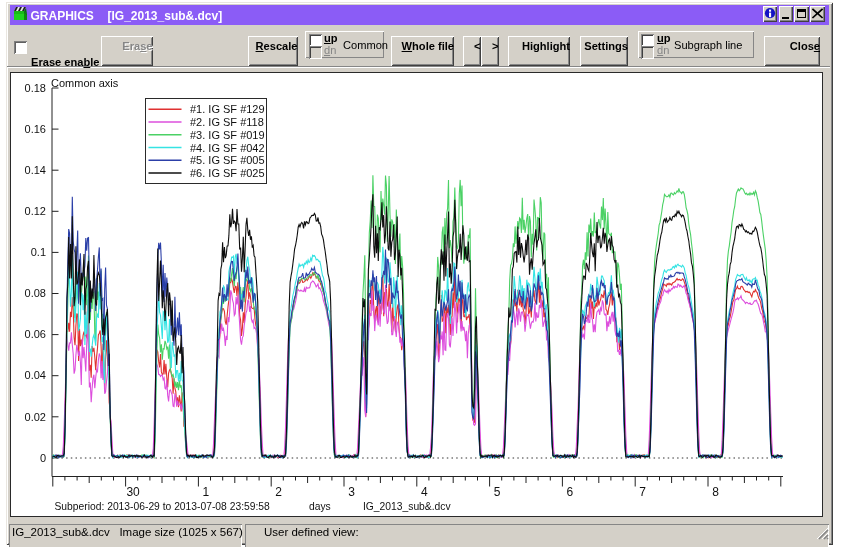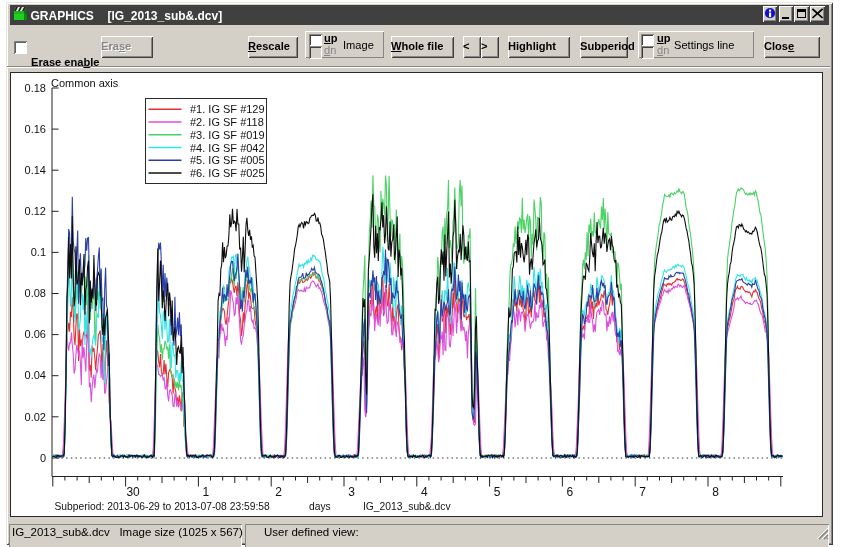--- a/index.html
+++ b/index.html
@@ -2,27 +2,27 @@
 <html><head><meta charset="utf-8"><style>
 * { margin:0; padding:0; box-sizing:border-box; }
 html,body { width:851px; height:547px; background:#ffffff; overflow:hidden;
   font-family:"Liberation Sans", sans-serif; }
 #page { position:relative; width:851px; height:547px; }
 #win { position:absolute; left:6px; top:2px; width:827px; height:543px;
   background:#d4d0c8;
   box-shadow: inset 1px 1px 0 #e9e6e0, inset -1px -1px 0 #404040,
               inset 2px 2px 0 #ffffff, inset -2px -2px 0 #868686; }
 .abs { position:absolute; }
-#title { position:absolute; left:10px; top:5px; width:819px; height:20px; background:#404040; }
+#title { position:absolute; left:10px; top:5px; width:819px; height:20px; background:#8b5cf6; }
 #title .txt { position:absolute; top:3.5px; color:#ffffff; font-weight:bold; font-size:12px; white-space:pre; }
 .wbtn { position:absolute; top:6px; width:14.3px; height:15.9px; background:#d4d0c8;
   box-shadow: inset 1px 1px 0 #ffffff, inset -1px -1px 0 #404040, inset -2px -2px 0 #868686; }
 .btn { position:absolute; background:#d4d0c8; color:#000; font-weight:bold; font-size:11.1px;
-  text-align:left; box-shadow: inset 1px 1px 0 #ffffff, inset -1px -1px 0 #404040,
-  inset 2px 2px 0 #d4d0c8, inset -2px -2px 0 #868686; line-height:21px; height:22px; top:36px; }
+  text-align:right; box-shadow: inset 1px 1px 0 #ffffff, inset -1px -1px 0 #404040,
+  inset 2px 2px 0 #d4d0c8, inset -2px -2px 0 #868686; line-height:21px; height:30px; top:36px; }
 .grp { position:absolute; top:31px; height:27px; background:#d4d0c8;
   box-shadow: inset 1px 1px 0 #ffffff, inset -1px -1px 0 #868686; }
 .sq { position:absolute; width:13px; height:12.5px;
   box-shadow: inset 1px 1px 0 #868686, inset -1px -1px 0 #ffffff, inset 2px 2px 0 #404040; }
 .lbl { position:absolute; font-size:11.1px; color:#000; }
 .bold { font-weight:bold; }
 .gray { color:#868686;text-align:right; }
 #statusbar .panel { position:absolute; top:524px; height:35px; background:#d4d0c8;
   box-shadow: inset 1px 1px 0 #868686, inset -1px -1px 0 #ffffff; font-size:11.5px;
   line-height:16px; color:#000; white-space:pre; }
@@ -67,32 +67,32 @@
 <div class="abs" style="left:7px;top:67px;width:823px;height:1px;background:#ffffff"></div>
 <div class="abs" style="left:14px;top:41px;width:13px;height:13px;background:#fff;box-shadow:inset 1px 1px 0 #808080, inset -1px -1px 0 #fff, inset 2px 2px 0 #606060;"></div>
 <div class="lbl bold" style="left:31px;top:56px">Erase ena<u>b</u>le</div>
 <div class="btn" style="left:101px;width:51.5px;color:#868686;text-shadow:1px 1px 0 #ffffff">Era<u>s</u>e</div>
 <div class="btn" style="left:248px;width:49.5px"><u>R</u>escale</div>
 <div class="grp" style="left:305px;width:79px"></div>
 <div class="sq" style="left:309px;top:33.8px;background:#fff"></div>
 <div class="sq" style="left:309px;top:46px;background:#d4d0c8"></div>
 <div class="lbl bold" style="left:324px;top:31.5px"><u>u</u>p</div>
 <div class="lbl gray" style="left:324px;top:44px"><u>d</u>n</div>
-<div class="lbl" style="left:343px;top:39px">Image</div>
+<div class="lbl" style="left:343px;top:39px">Common</div>
 <div class="btn" style="left:391px;width:63px"><u>W</u>hole file</div>
 <div class="btn" style="left:463px;width:17.5px">&lt;</div>
 <div class="btn" style="left:481px;width:17.5px">&gt;</div>
 <div class="btn" style="left:508px;width:62px">Highlight</div>
-<div class="btn" style="left:580px;width:48px">Subperiod</div>
+<div class="btn" style="left:580px;width:48px">Settings</div>
 <div class="grp" style="left:638px;width:116px"></div>
 <div class="sq" style="left:641px;top:33.8px;background:#fff"></div>
 <div class="sq" style="left:641px;top:46px;background:#d4d0c8"></div>
 <div class="lbl bold" style="left:657px;top:31.5px"><u>u</u>p</div>
 <div class="lbl gray" style="left:657px;top:44px"><u>d</u>n</div>
-<div class="lbl" style="left:674px;top:39px">Settings line</div>
+<div class="lbl" style="left:674px;top:39px">Subgraph line</div>
 <div class="btn" style="left:764px;width:56px">Clos<u>e</u></div>
 
 <svg class="abs" style="left:10px;top:72px" width="813" height="445" viewBox="0 0 813 445">
 <defs>
         <filter id="soft" x="-2%" y="-2%" width="104%" height="104%">
           <feGaussianBlur stdDeviation="0.30"></feGaussianBlur>
         </filter>
       </defs>
 <rect x="0.5" y="0.5" width="812" height="444" fill="#ffffff" stroke="#2a2a2a" stroke-width="1"></rect>
 <line x1="42" y1="16" x2="42" y2="404.5" stroke="#222" stroke-width="1"></line>

